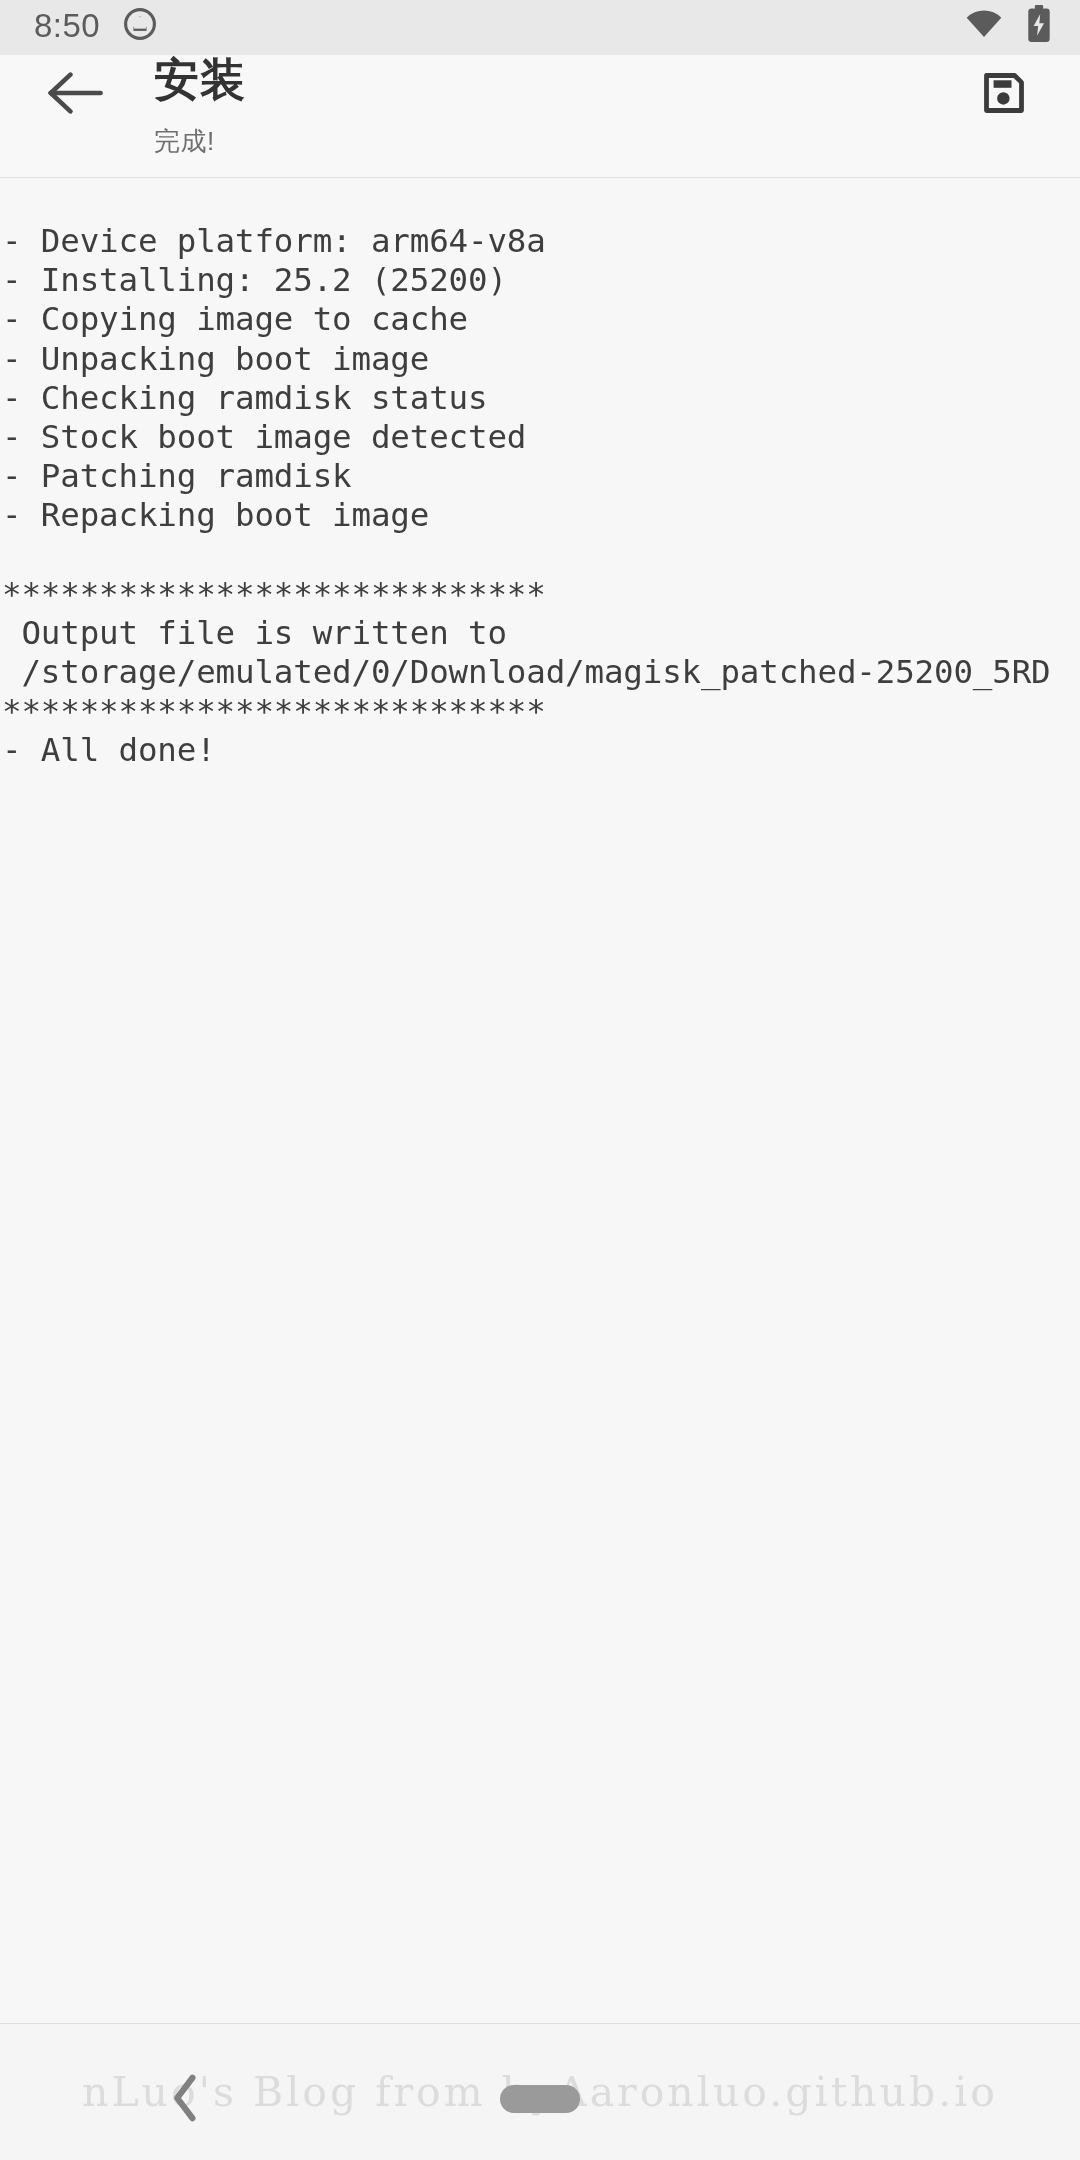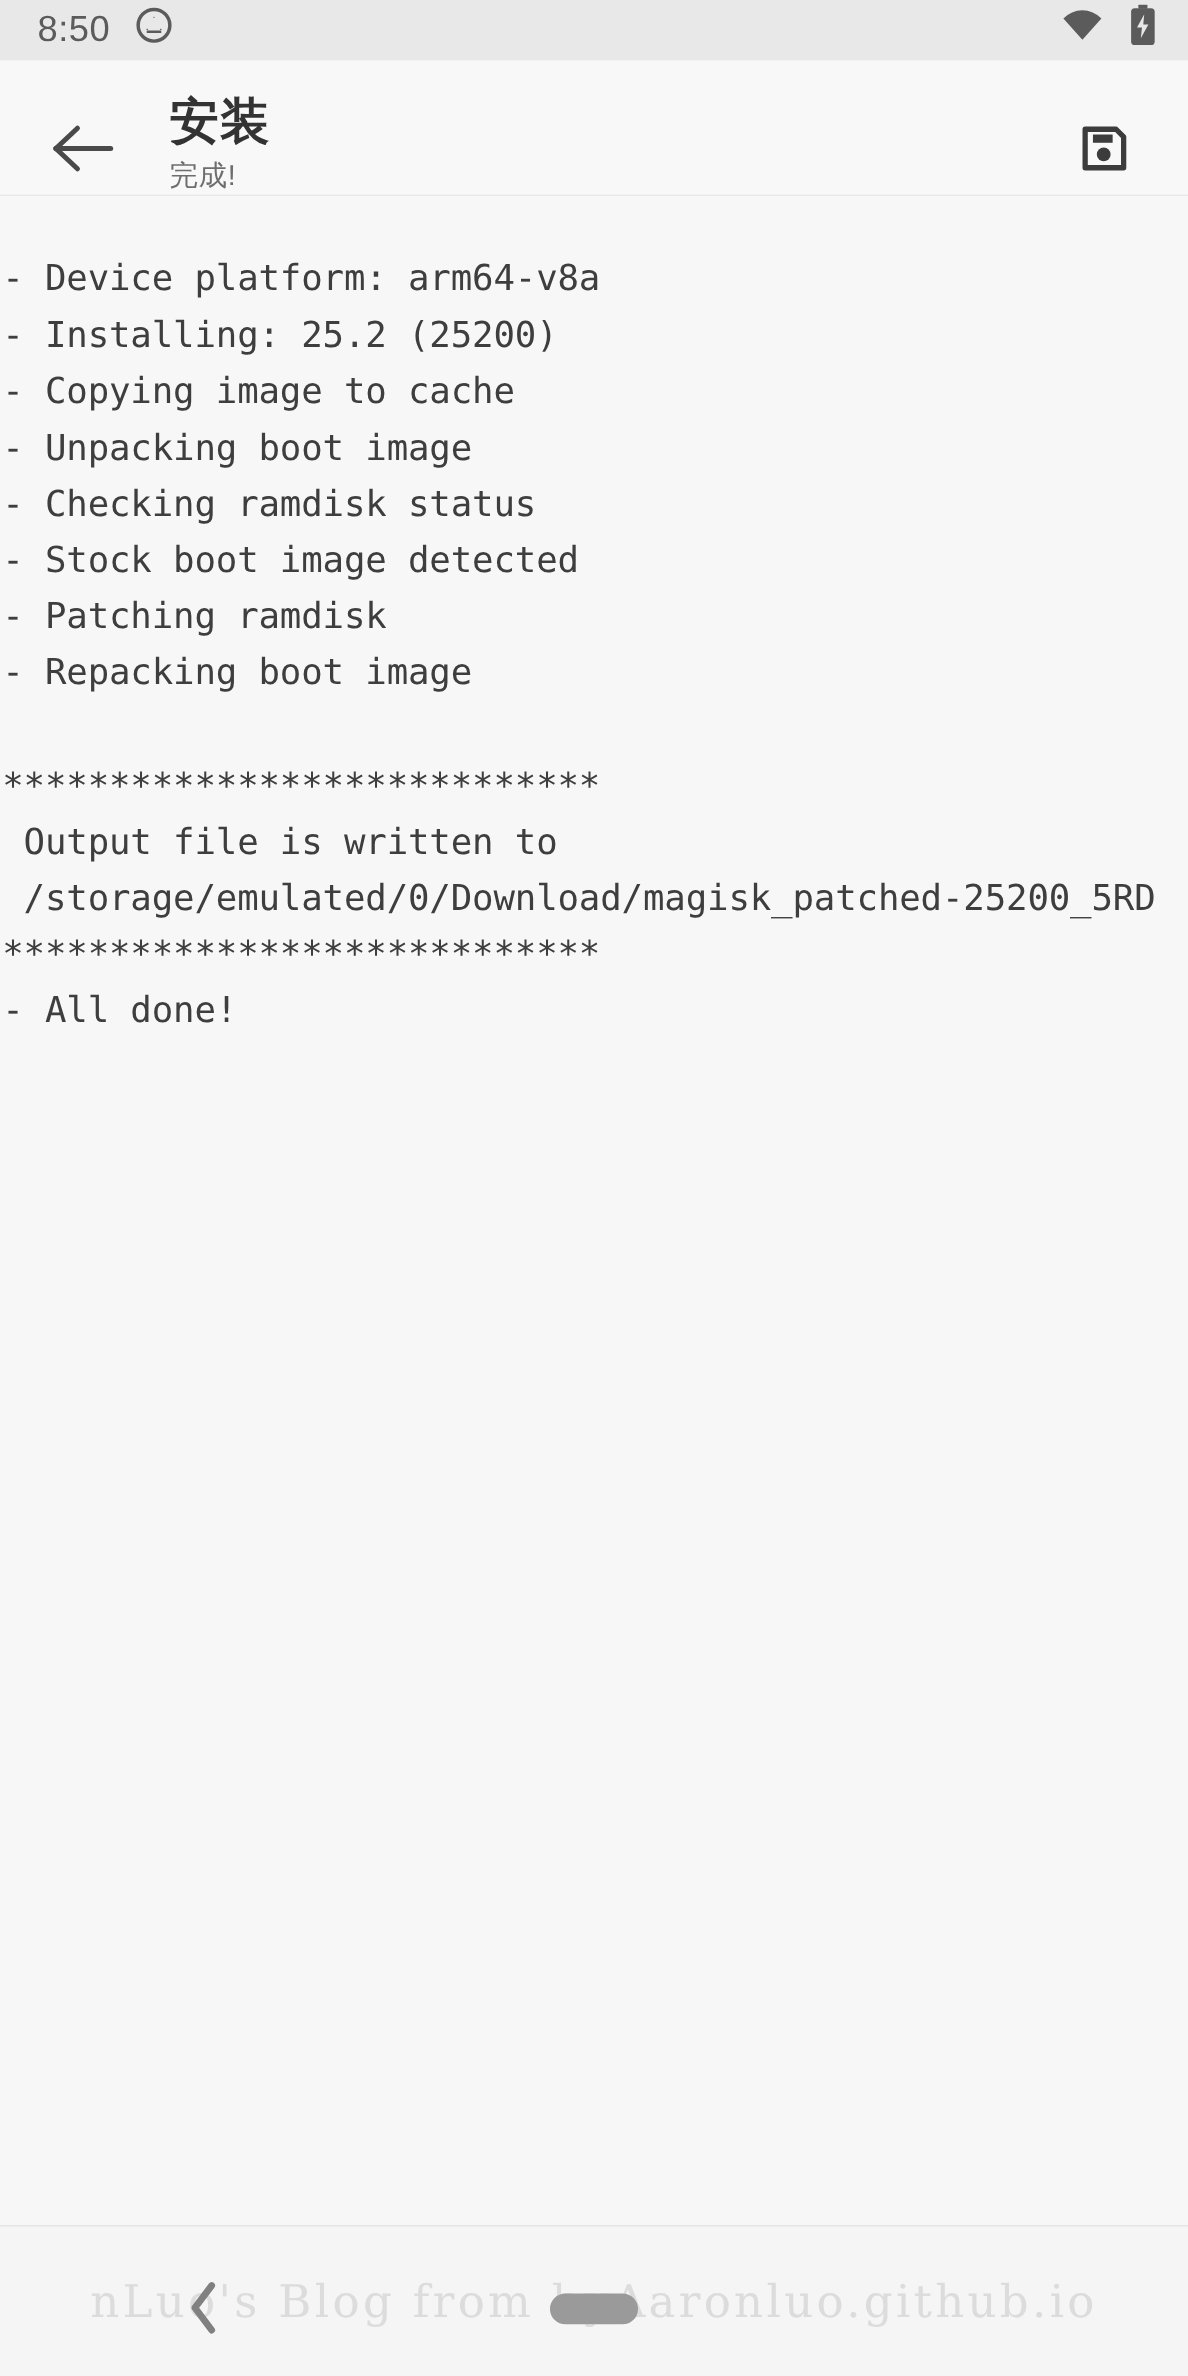--- a/index.html
+++ b/index.html
@@ -41,21 +41,21 @@
     align-items: center;
     gap: 22px;
   }
   .si { display: block; }
 
   
   .app-bar {
     height: 123px;
     background: #f8f8f8;
     display: flex;
-    align-items: flex-end;
+    align-items: flex-start;
     box-sizing: border-box;
     padding: 0 28px 0 36px;
     border-bottom: 1px solid #e3e3e3;
     position: relative;
   }
   .back-button {
     width: 80px;
     height: 80px;
     display: flex;
     align-items: center;
@@ -73,21 +73,21 @@
     font-size: 45px;
     font-weight: bold;
     color: #333333;
     line-height: 1.12;
     letter-spacing: 1px;
   }
   .app-subtitle {
     font-size: 26px;
     color: #6e6e6e;
     line-height: 1.3;
-    margin-top: 8px;
+    margin-top: 20px;
     letter-spacing: 0.5px;
   }
   .save-button {
     width: 80px;
     height: 80px;
     display: flex;
     align-items: center;
     justify-content: center;
     flex: 0 0 auto;
     margin-right: 8px;
@@ -108,21 +108,20 @@
     font-size: 32.5px;
     line-height: 39.2px;
     color: #3e3e3e;
     white-space: pre;
     padding: 6px 0 0 2px;
     letter-spacing: -0.15px;
   }
   .console-line {
     white-space: pre;
     height: 39.2px;
-    margin-top: 12px;
   }
 
   
   .bottom-area {
     position: absolute;
     left: 0;
     right: 0;
     bottom: 0;
     height: 136px;
     background: #f5f5f5;

